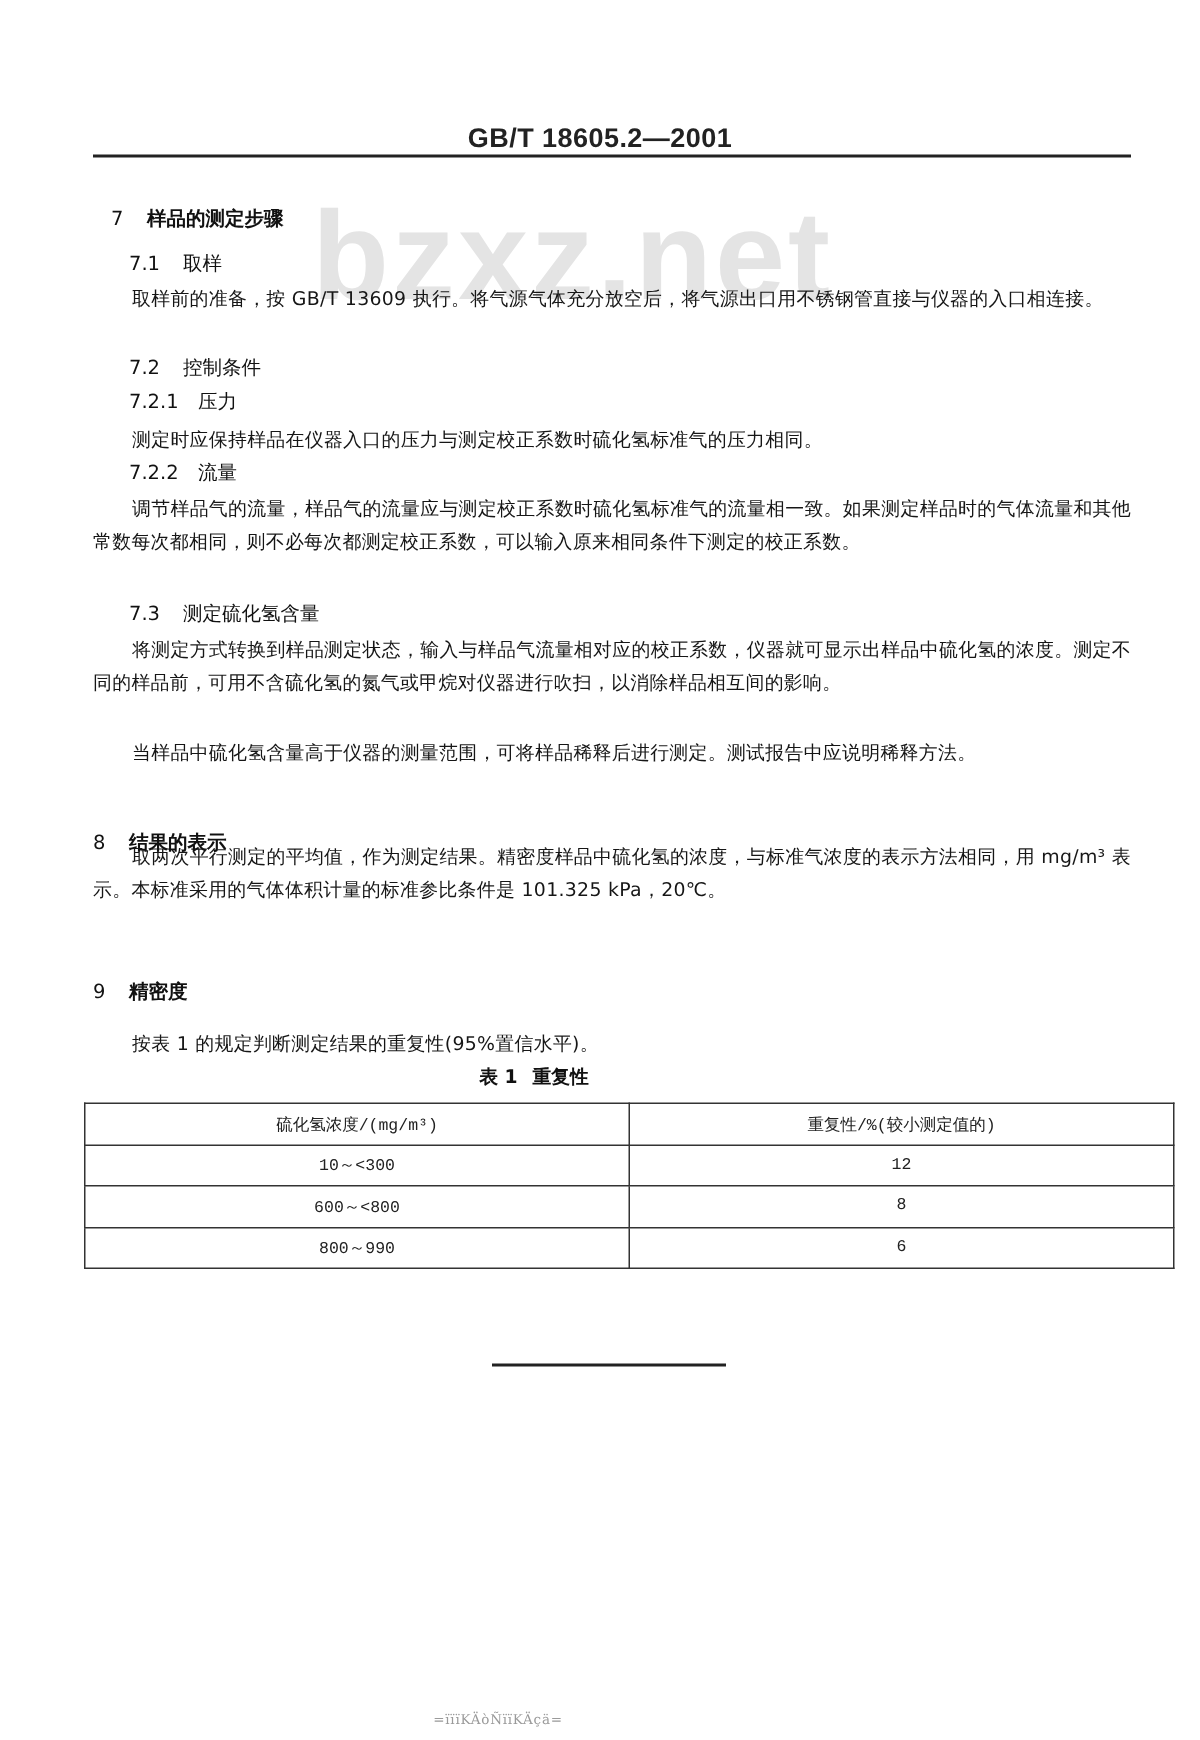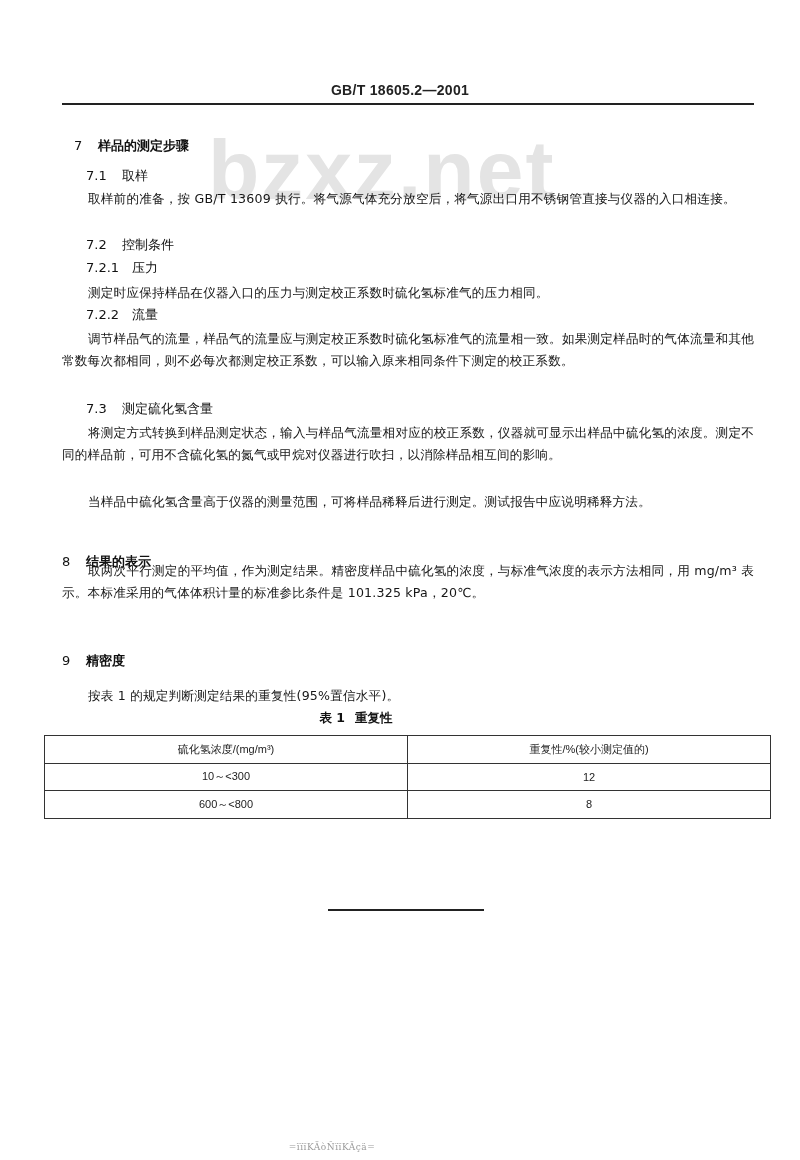--- a/index.html
+++ b/index.html
@@ -9,21 +9,21 @@
       overflow: hidden;
       font-family: "DejaVu Serif", "Liberation Serif", serif;
       color: #1a1a1a;
     }
     .page { position: absolute; left: 0; top: 0; width: 800px; height: 1160px; }
 
     .header-code {
       position: absolute; top: 82px; left: 0; width: 800px;
       text-align: center;
       font-family: "Liberation Sans", "DejaVu Sans", sans-serif;
-      font-size: 14px; font-weight: bold; letter-spacing: 0.3px;
+      font-size: 18px; font-weight: bold; letter-spacing: 0.3px;
       color: #222;
     }
     .header-rule {
       position: absolute; top: 103px; left: 62px; width: 692px; height: 2px;
       background: #222;
     }
 
     .watermark {
       position: absolute; top: 128px; left: 208px;
       font-family: Liberation Sans, sans-serif;
@@ -58,23 +58,23 @@
     }
 
     .table-caption {
       position: absolute; top: 710px; left: 0; width: 712px; text-align: center;
       font-family: "DejaVu Sans", "Liberation Sans", sans-serif;
       font-size: 12.5px; font-weight: bold; color: #111;
     }
     .table-caption .cap-num { margin-right: 10px; }
 
     table.rep {
-      position: absolute; top: 735px; left: 44px; width: 727px;
+      position: absolute; top: 735px; left: 56px; width: 727px;
       border-collapse: collapse;
-      font-family: Liberation Sans, sans-serif;
+      font-family: Liberation Mono, monospace;
       font-size: 11px; color: #222;
       z-index: 1;
     }
     table.rep th, table.rep td {
       border: 1px solid #333;
       text-align: center;
       height: 27.5px;
       font-weight: normal;
     }
     table.rep th { font-size: 11px; }
@@ -157,19 +157,23 @@
     </thead>
     <tbody>
       <tr>
         <td>10～&lt;300</td>
         <td>12</td>
       </tr>
       <tr>
         <td>600～&lt;800</td>
         <td>8</td>
       </tr>
+      <tr>
+        <td>800～990</td>
+        <td>6</td>
+      </tr>
     </tbody>
   </table>
 
   <div class="end-rule"></div>
 
   <div class="footer-mark">=ïïïKÄòÑïïKÄçä=</div>
 </div>
 
 </body></html>

